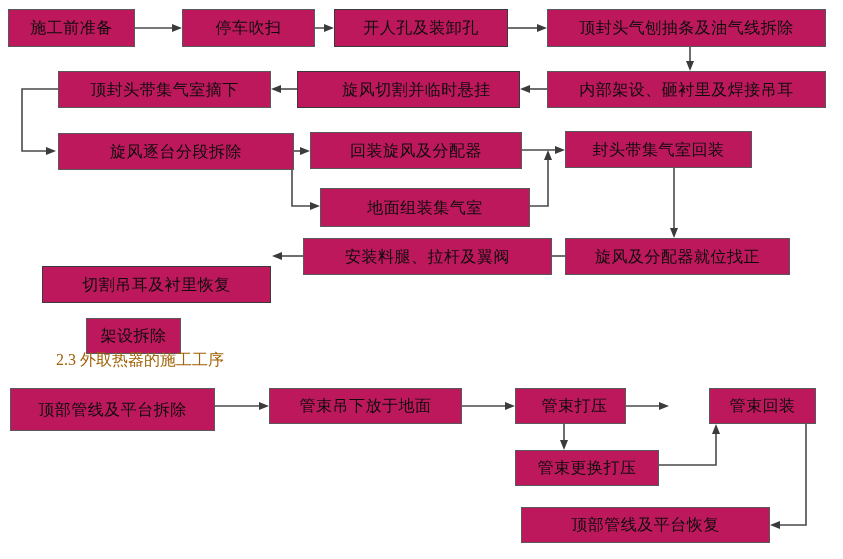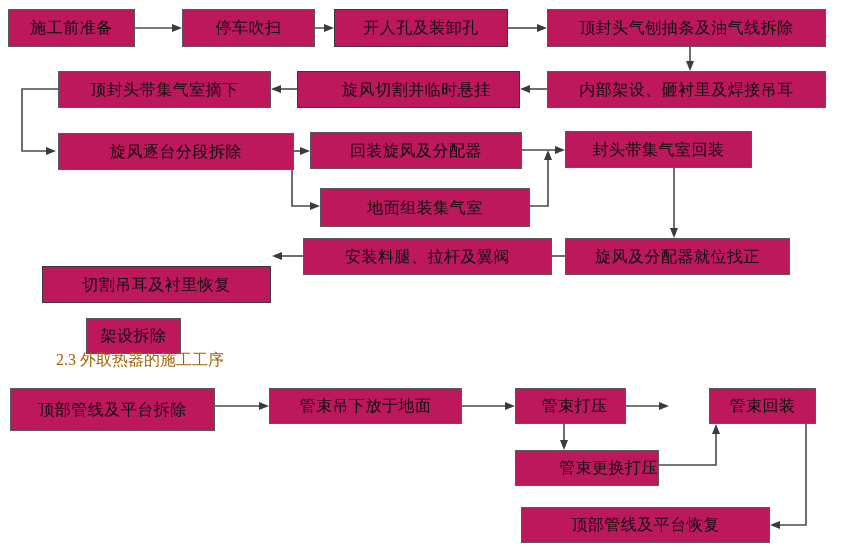--- a/index.html
+++ b/index.html
@@ -241,19 +241,19 @@
 </div>
 
 <div class="fc-box" style="left:515px; top:388px; width:111px; height:36px;padding-left:8px;">
   <span>管束打压</span>
 </div>
 
 <div class="fc-box" style="left:669px; top:388px; width:107px; height:36px;margin-left:40px;">
   <span>管束回装</span>
 </div>
 
-<div class="fc-box" style="left:515px; top:450px; width:144px; height:36px;justify-content:flex-end;">
+<div class="fc-box" style="left:515px; top:450px; width:144px; height:36px;">
   <span>管束更换打压</span>
 </div>
 
 <div class="fc-box" style="left:521px; top:507px; width:249px; height:36px;">
   <span>顶部管线及平台恢复</span>
 </div>
 
 </body></html>

